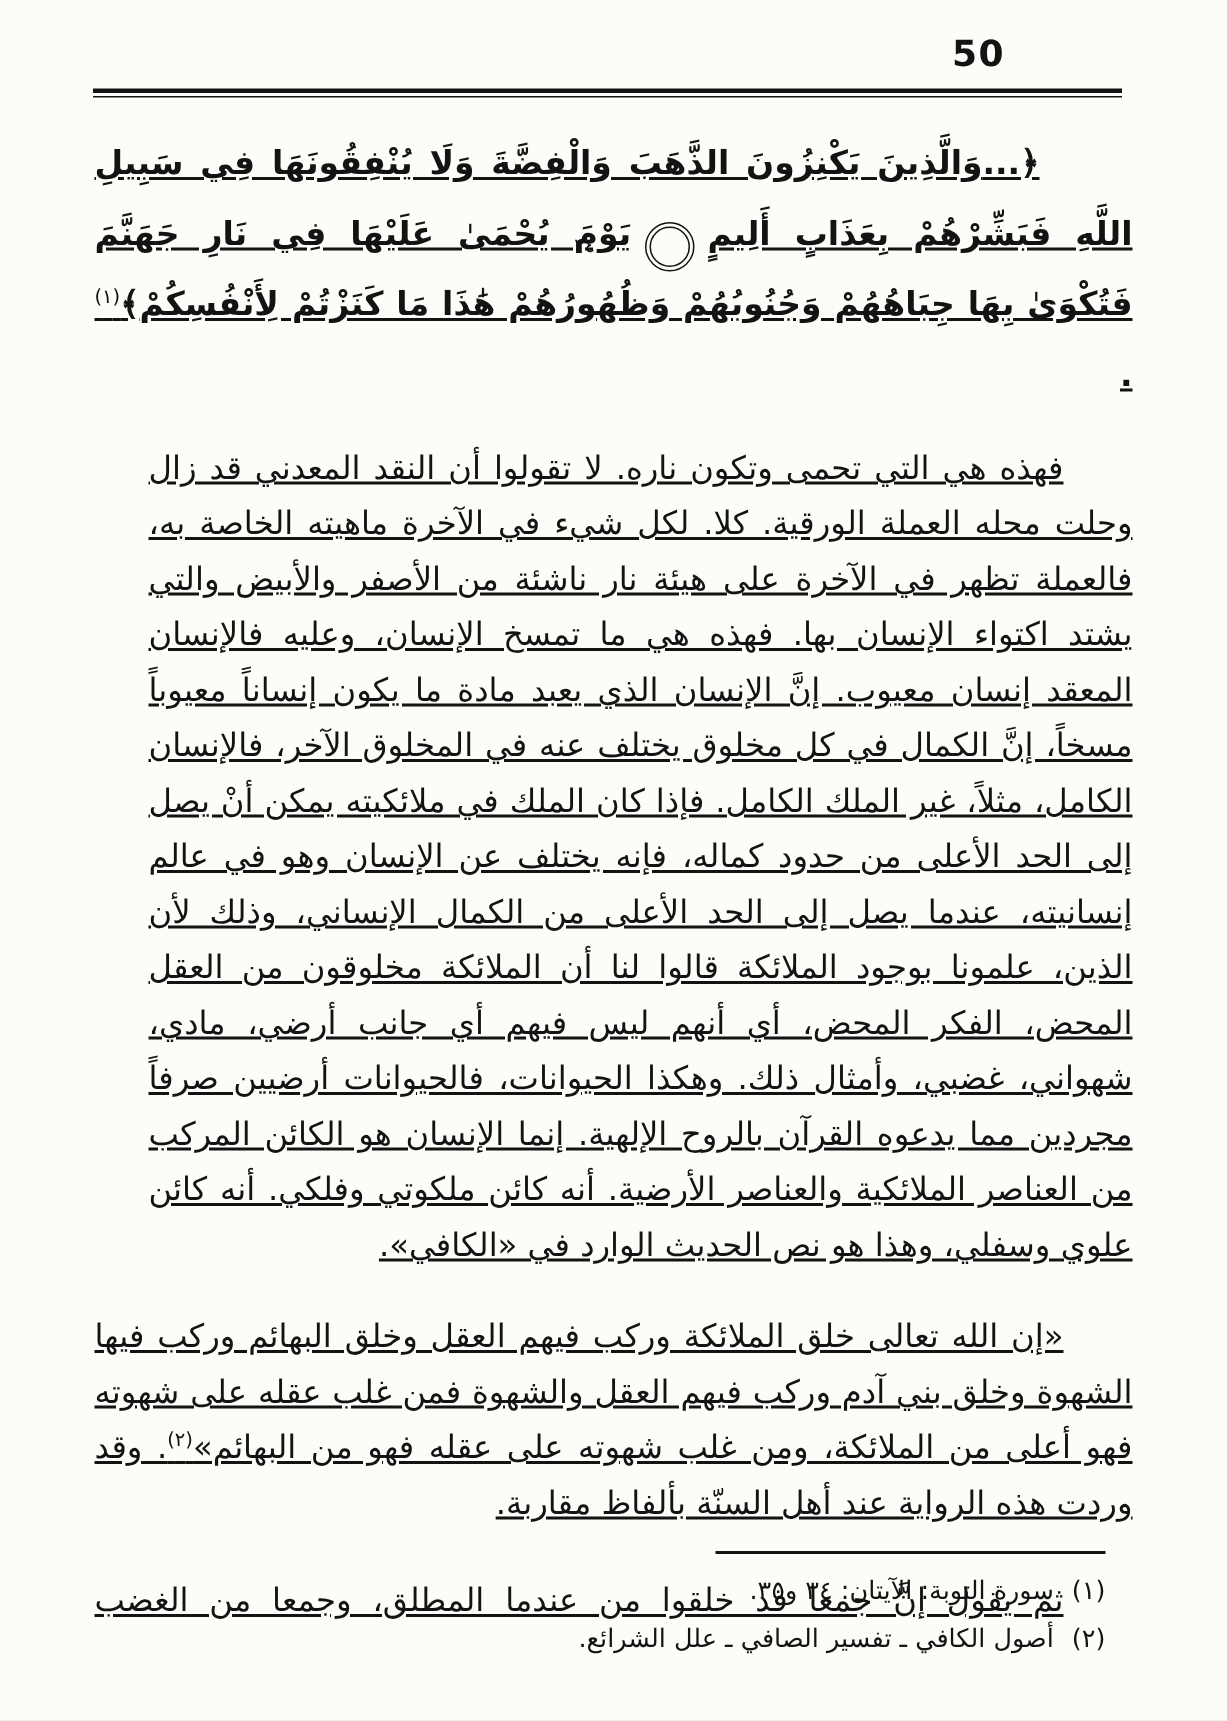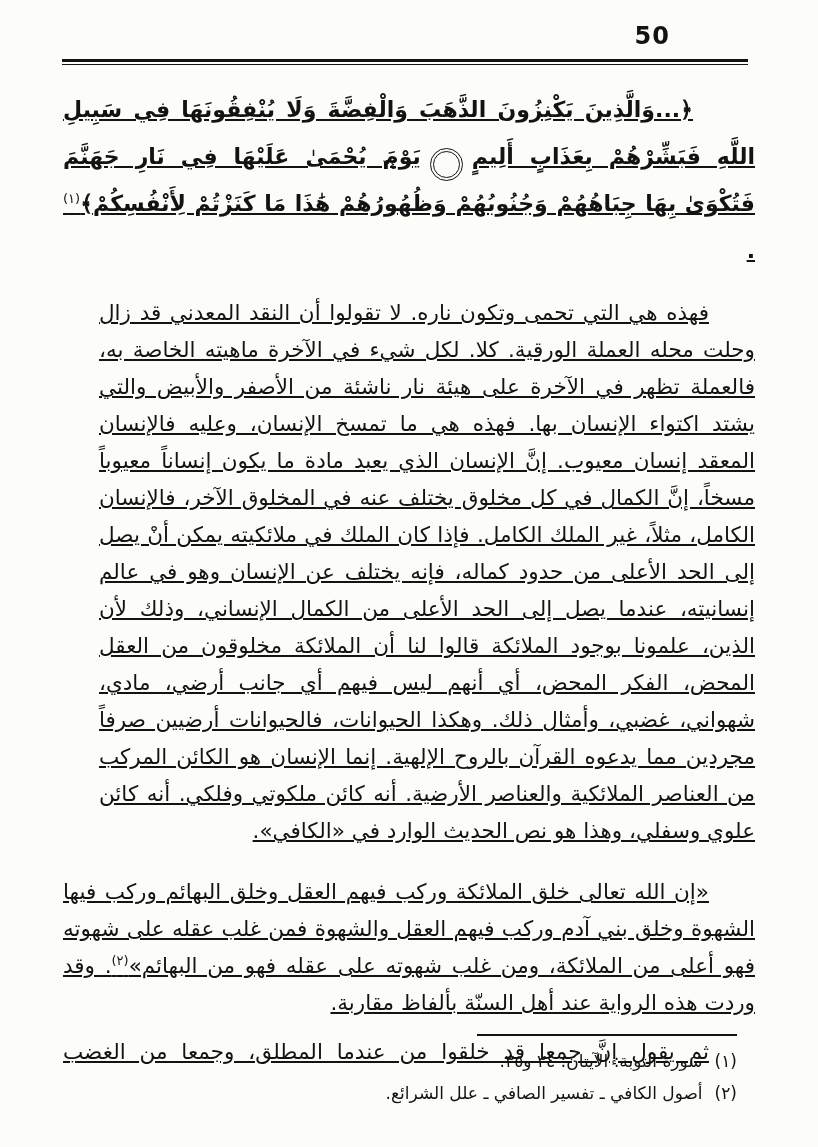--- a/index.html
+++ b/index.html
@@ -77,21 +77,21 @@
     font-weight: normal;
     vertical-align: super;
     line-height: 0;
   }
   .body {
     font-size: 21.5px;
     line-height: 37px;
     text-indent: 46px;
   }
   .p1 { margin-bottom: 24px; margin-left: 36px; }
-  .p2 { margin-bottom: 12px; }
+  .p2 { margin-bottom: 28px; }
   .p3 { text-align-last: justify; }
   
   .footnotes {
     position: absolute;
     top: 1034px;
     right: 81px;
     direction: rtl;
   }
   .fsep {
     width: 260px;

